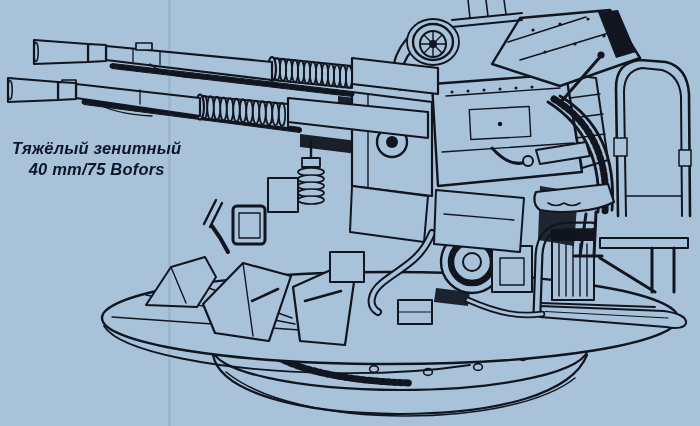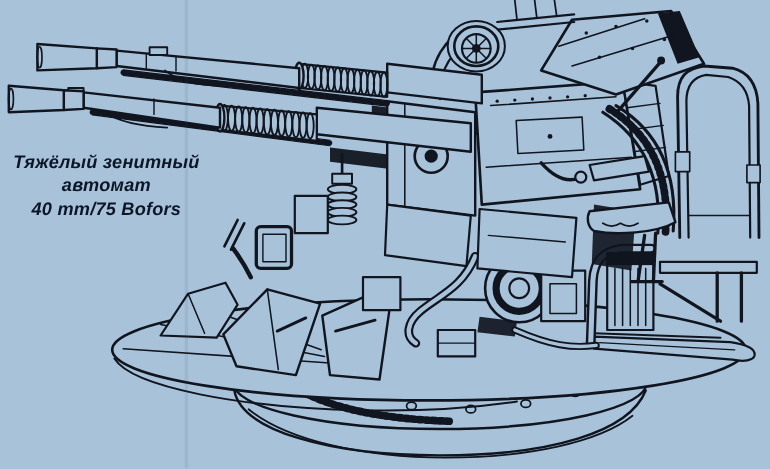--- a/index.html
+++ b/index.html
@@ -282,17 +282,16 @@
         <rect class="fb" x="614" y="138" width="13" height="18" stroke-width="1.5"></rect>
         <rect class="fb" x="679" y="150" width="12" height="16" stroke-width="1.5"></rect>
       </g>
     </g>
   </svg>
 
   <div class="crease"></div>
 
   <div class="caption">
     <span>Тяжёлый зенитный</span>
-    <span>автомат</span>
     <span>40 mm/75 Bofors</span>
   </div>
 
 </div>
 
 </body></html>

